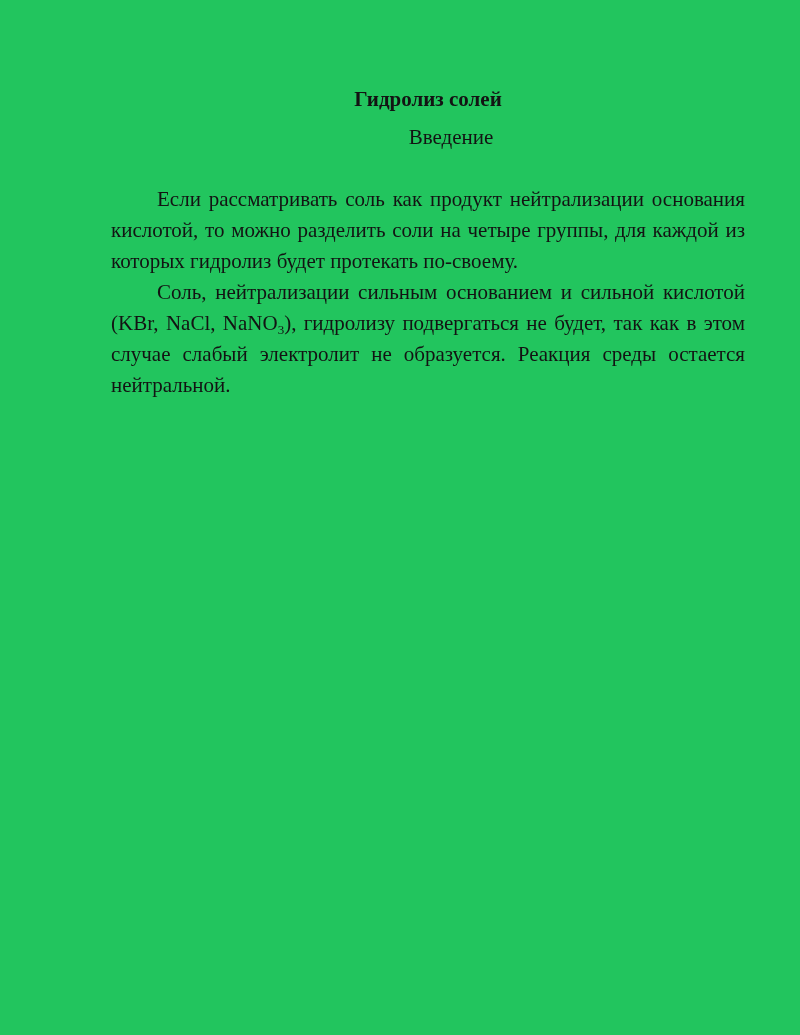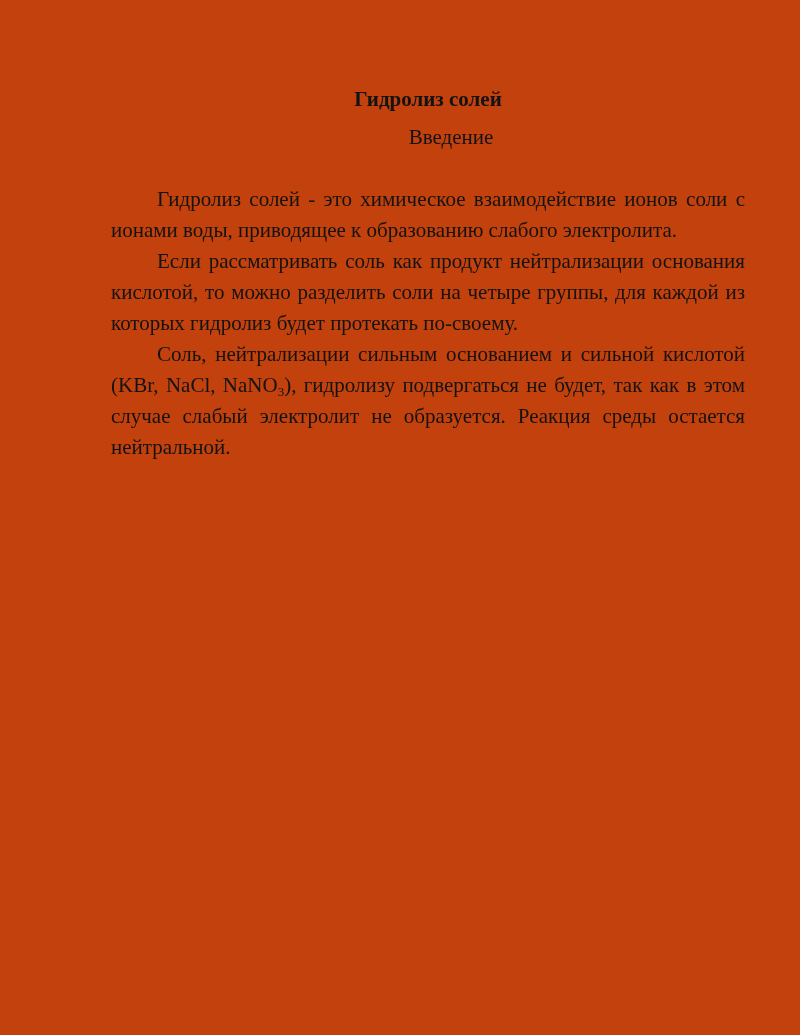--- a/index.html
+++ b/index.html
@@ -9,21 +9,21 @@
     }
     body {
       width: 800px;
       height: 1035px;
       overflow: hidden;
     }
     .page {
       box-sizing: border-box;
       width: 800px;
       height: 1035px;
-      background: #c2410c;
+      background: #22c55e;
       padding: 84px 55px 0 111px;
       font-family: "Liberation Serif", "DejaVu Serif", serif;
       font-size: 21px;
       line-height: 31px;
       color: #131313;
     }
     .doc-title {
       margin: 0 0 7px 0;
       padding: 0;
       font-size: 21px;
@@ -57,19 +57,18 @@
 <body>
 
 <div class="page">
 
   <h1 class="doc-title">Гидролиз солей</h1>
 
   <p class="section-heading">Введение</p>
 
   <div class="blank-line"></div>
 
-  <p class="body-para">Гидролиз солей - это химическое взаимодействие ионов соли с ионами воды, приводящее к образованию слабого электролита.</p>
 
   <p class="body-para">Если рассматривать соль как продукт нейтрализации основания кислотой, то можно разделить соли на четыре группы, для каждой из которых гидролиз будет протекать по-своему.</p>
 
   <p class="body-para"><span>Соль, нейтрализации сильным основанием и сильной кислотой (KBr, NaCl, NaNO</span><sub>3</sub><span>), гидролизу подвергаться не будет, так как в этом случае слабый электролит не образуется. Реакция среды остается нейтральной.</span></p>
 
 </div>
 
 </body></html>

